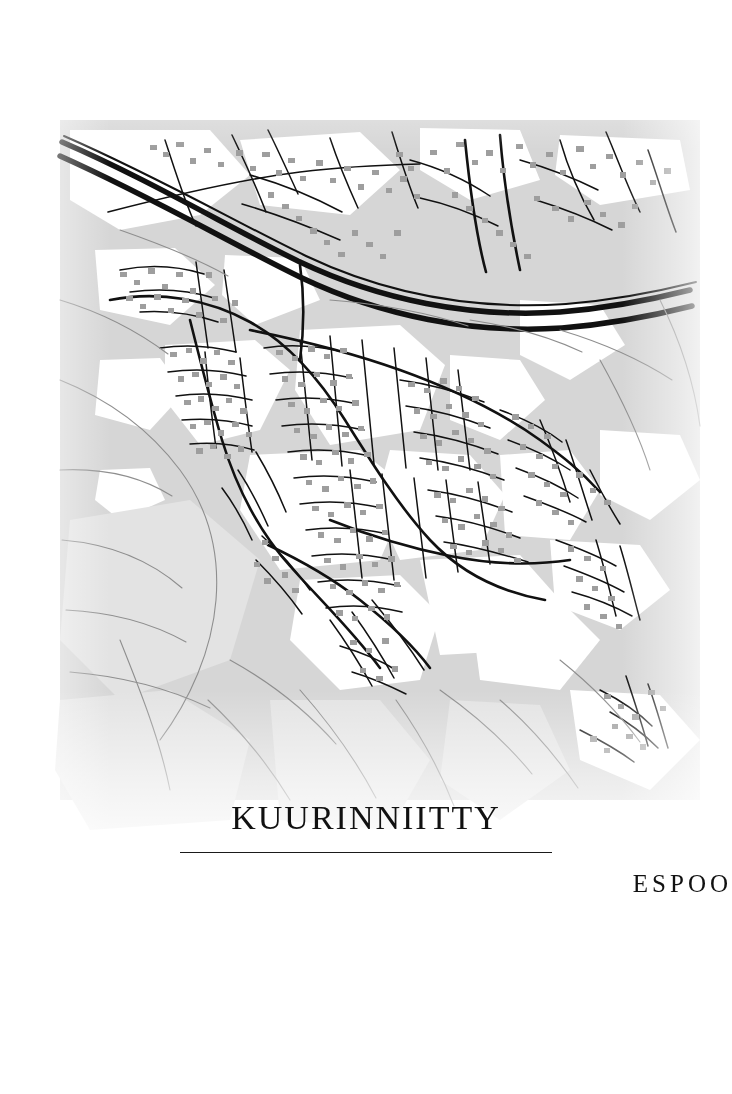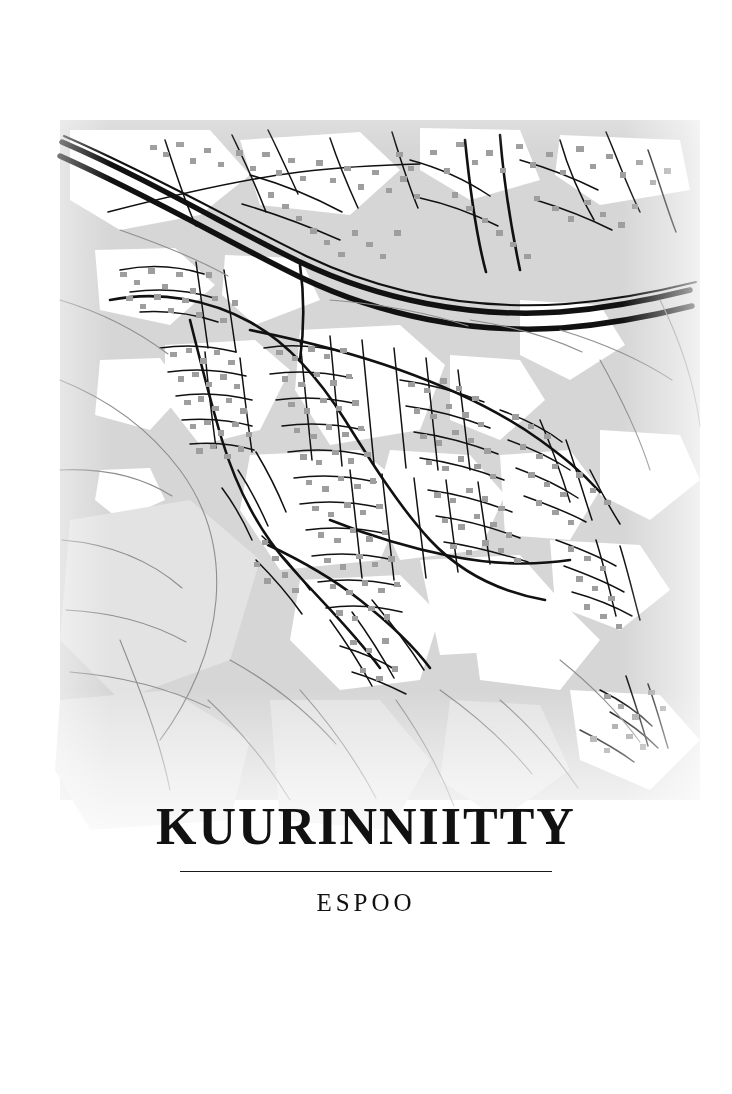--- a/index.html
+++ b/index.html
@@ -68,41 +68,42 @@
   }
   .caption {
     position: absolute;
     left: 0;
     top: 800px;
     width: 732px;
     text-align: center;
   }
   .title {
     font-family: "Liberation Serif", serif;
-    font-size: 52px;
+    font-size: 34px;
     letter-spacing: 2px;
     color: #111111;
-    font-weight: 700;
+    font-weight: 400;
     line-height: 1.05;
     margin: 0;
     padding: 0 0 16px 0;
   }
   .rule {
     width: 372px;
     height: 1px;
     background: #1a1a1a;
     margin: 0 auto;
   }
   .subtitle {
     font-family: "Liberation Serif", serif;
     font-size: 25px;
     letter-spacing: 4px;
     color: #111111;
     margin: 0;
     padding-top: 17px;
+    text-align: right;
   }
 </style>
 </head>
 <body>
 
 <div class="poster">
 
   <div class="map-area">
     <svg class="map-svg" viewBox="0 0 732 900" preserveAspectRatio="xMidYMid slice">
       <defs>

